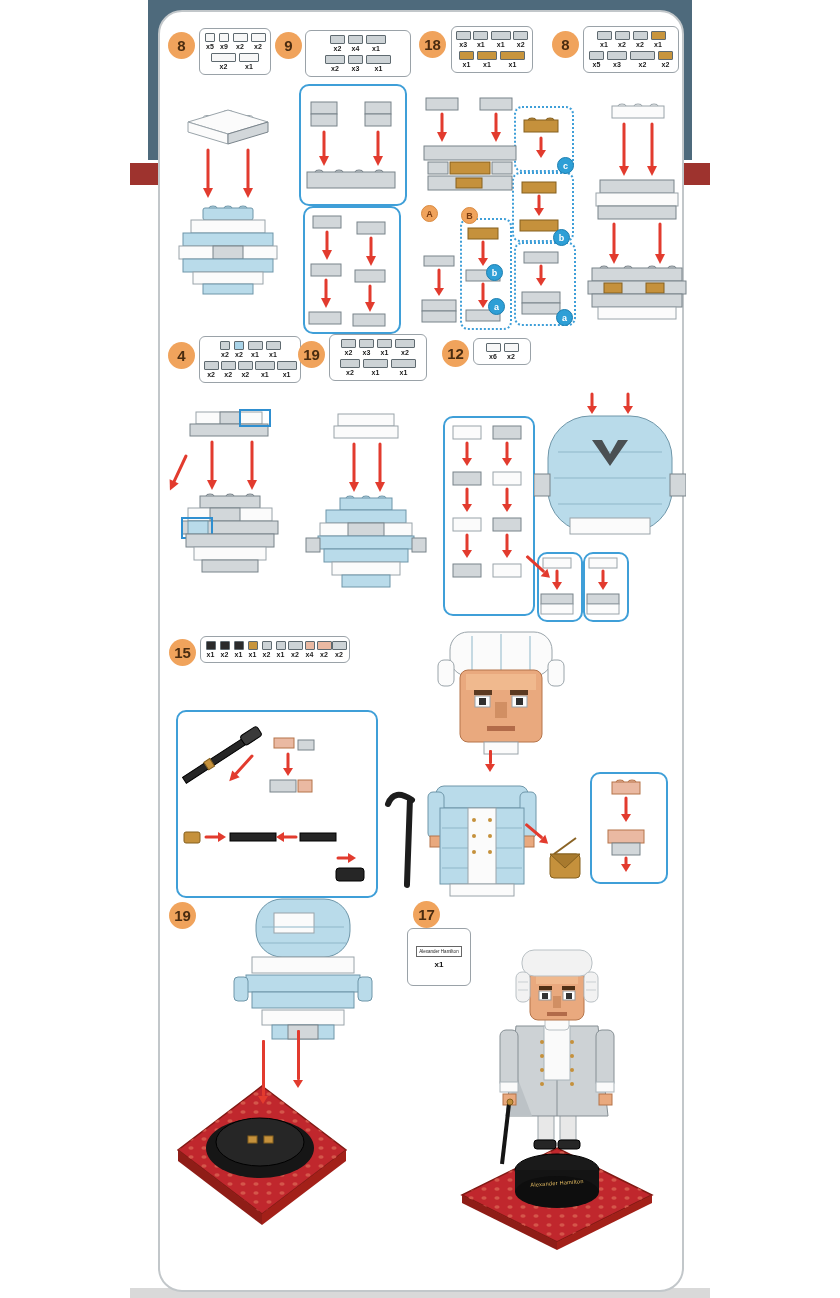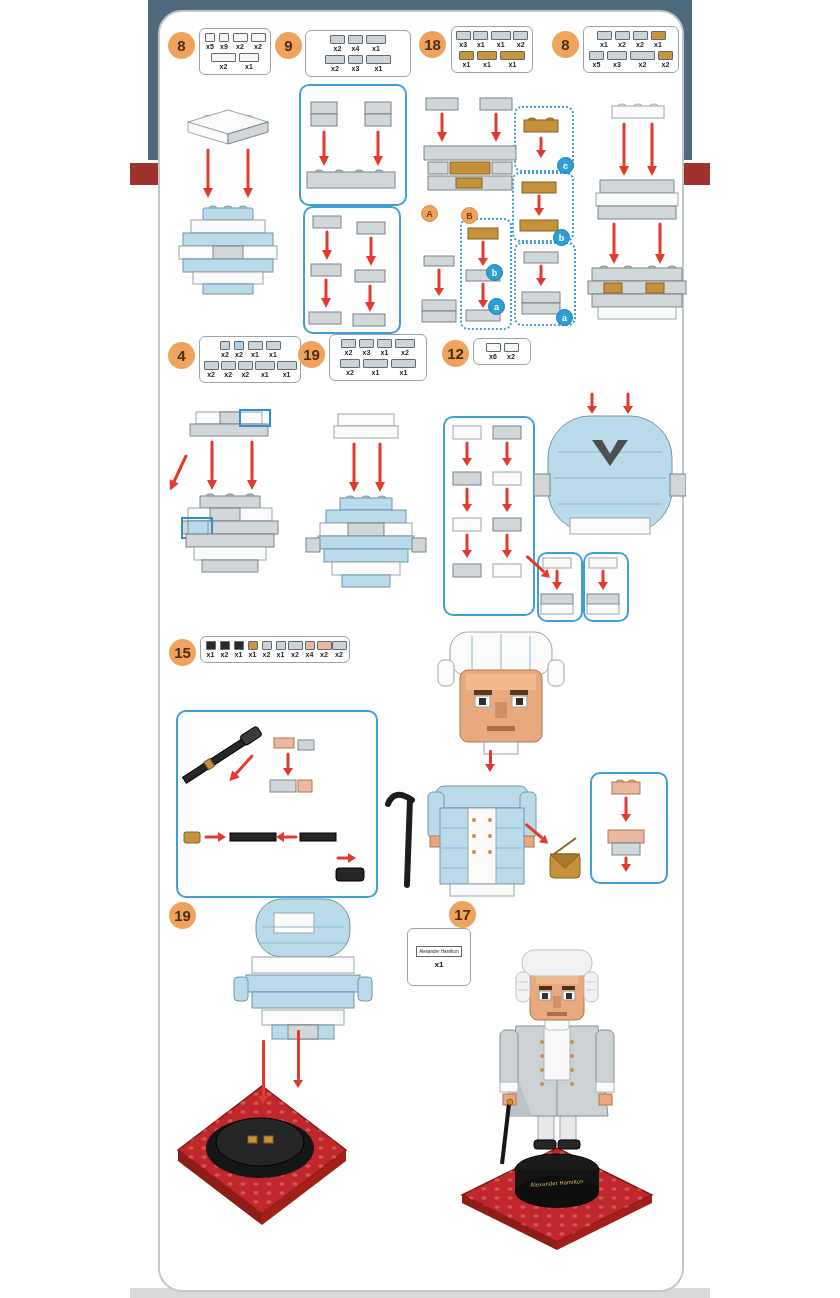--- a/index.html
+++ b/index.html
@@ -698,21 +698,21 @@
   </div>
 
   <div class="arr" style="left:524px;top:824px;height:22px;transform:rotate(-50deg);transform-origin:top center;"></div>
   <svg class="abs" style="left:542px;top:834px;z-index:4;" width="46" height="60" viewBox="0 0 46 60">
     <line x1="12" y1="20" x2="34" y2="4" stroke="#8a6325" stroke-width="2"></line>
     <rect class="bk-go" x="8" y="20" width="30" height="24" rx="4"></rect>
     <polygon points="8,20 38,20 23,34" fill="#a87a2e" stroke="#85601f"></polygon>
   </svg>
 
   <div class="step-badge" style="left:169px;top:902px;">19</div>
-  <div class="step-badge" style="left:413px;top:901px;margin-left:36px;">17</div>
+  <div class="step-badge" style="left:413px;top:901px;">17</div>
 
   <svg class="abs" style="left:228px;top:893px;z-index:4;" width="150" height="185" viewBox="0 0 150 185">
     <rect class="bk-b" x="28" y="6" width="94" height="58" rx="26"></rect>
     <rect class="bk-w" x="46" y="20" width="40" height="20"></rect>
     <line class="seam" x1="34" y1="34" x2="116" y2="34"></line>
       <line class="seam" x1="32" y1="50" x2="118" y2="50"></line>
     <rect class="bk-w" x="24" y="64" width="102" height="16"></rect>
     <rect class="bk-b" x="18" y="82" width="114" height="17"></rect>
     <rect class="bk-b" x="6" y="84" width="14" height="24" rx="4"></rect>
       <rect class="bk-b" x="130" y="84" width="14" height="24" rx="4"></rect>

